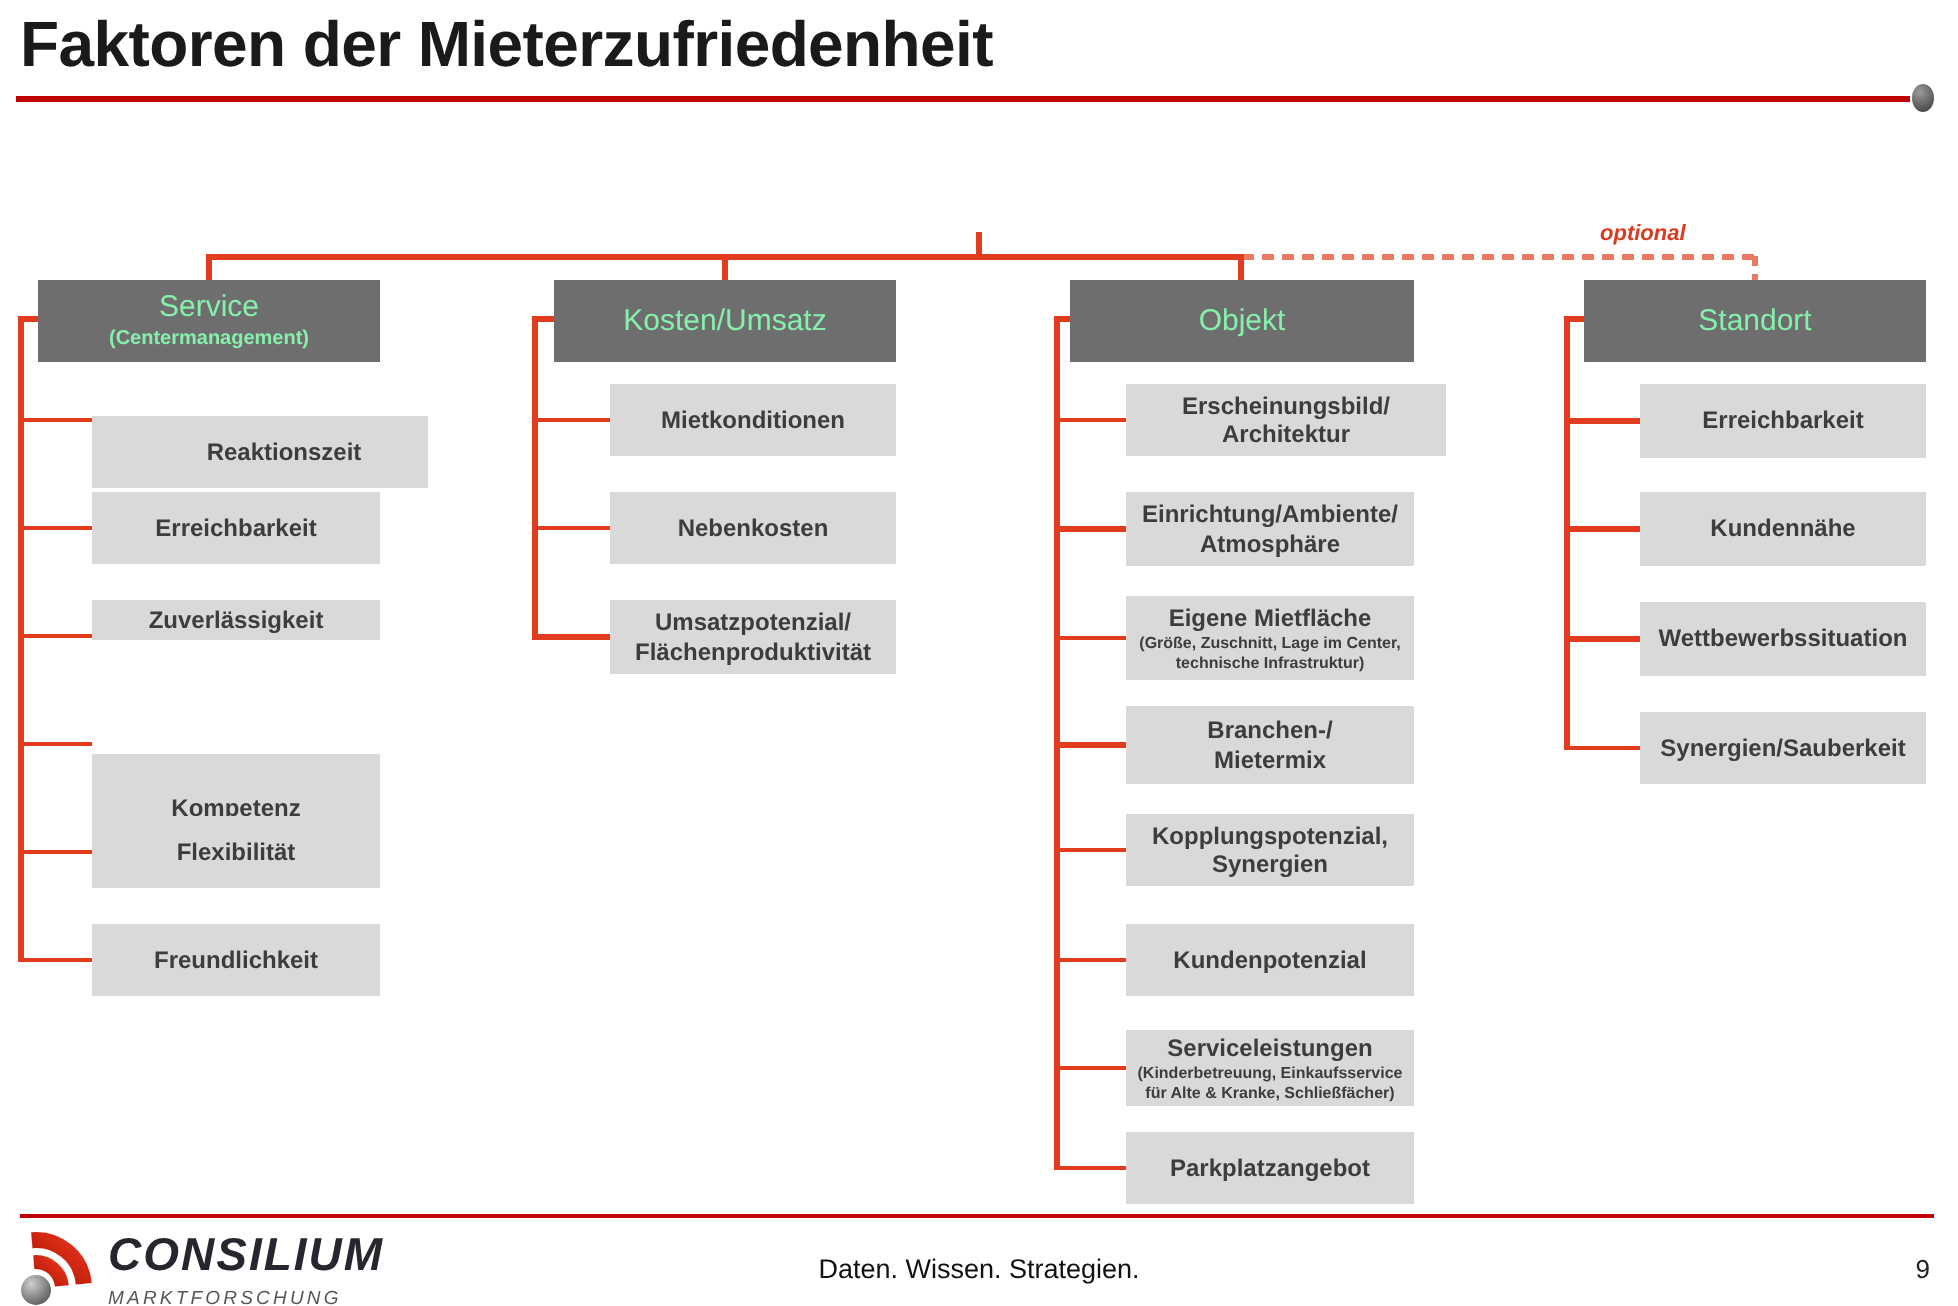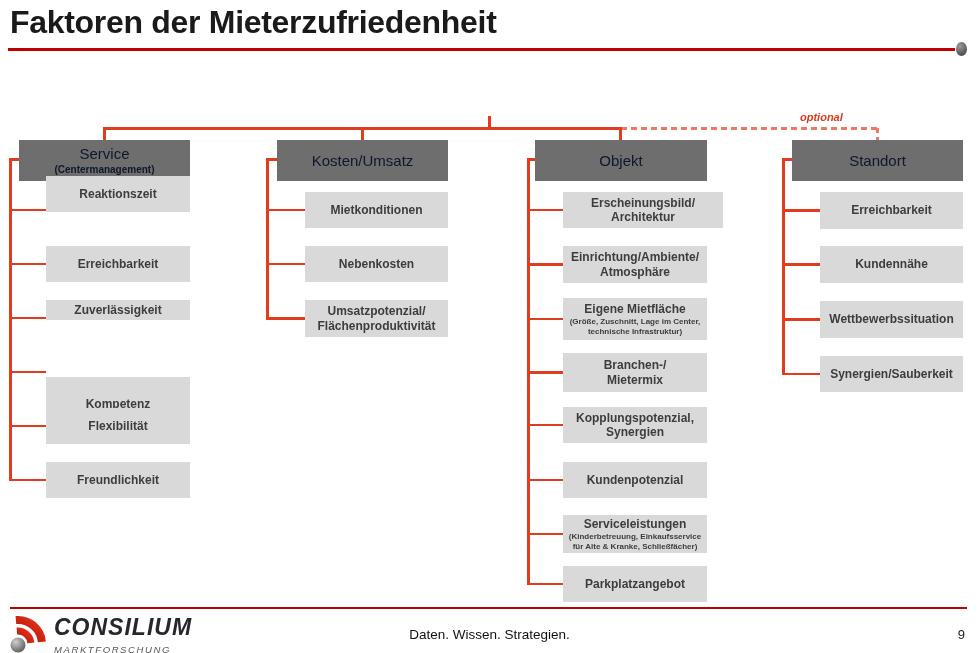--- a/index.html
+++ b/index.html
@@ -28,21 +28,21 @@
   .hline{height:2.5px;}
   .vline{width:2.5px;}
   .hdash{position:absolute;height:2.5px;background:repeating-linear-gradient(90deg,#ec7a63 0 6px,transparent 6px 10px);}
   .vdash{position:absolute;width:2.5px;background:repeating-linear-gradient(180deg,#ec7a63 0 5px,transparent 5px 9px);}
   .optional-label{
     position:absolute;left:800px;top:111px;width:78px;
     font-size:11px;font-style:italic;font-weight:bold;color:#d93a20;
   }
   
   .col-header{
-    position:absolute;background:#6e6e6e;color:#0f172a;
+    position:absolute;background:#6e6e6e;color:#86efac;
     display:flex;flex-direction:column;align-items:center;justify-content:center;text-align:center;
   }
   .col-title{font-size:15px;line-height:1.15;}
   .col-sub{font-size:10px;font-weight:bold;line-height:1.2;margin-top:1px;}
   
   .node{
     position:absolute;background:#d9d9d9;color:#3d3d3d;
     display:flex;flex-direction:column;align-items:center;justify-content:center;text-align:center;
   }
   .node-label{font-size:12px;font-weight:bold;line-height:1.18;white-space:pre-line;}
@@ -77,21 +77,21 @@
   <div class="optional-label">optional</div>
 
   <div id="diagram">
       <div class="col-header" style="left: 19px; top: 140px; width: 171px; height: 41px;">
         <div class="col-title">Service</div>
         <div class="col-sub">(Centermanagement)</div>
       </div>
       <div class="hline" style="left: 9px; top: 158px; width: 10px;"></div>
       <div class="vline" style="left: 9px; top: 158px; height: 322px;"></div>
       <div class="hline" style="left: 9px; top: 208.75px; width: 37px;"></div>
-      <div class="node" style="left: 46px; top: 176px; width: 144px; height: 36px;">
+      <div class="node" style="left: 46px; top: 208px; width: 144px; height: 36px; padding-left: 24px;">
         <span class="node-label">Reaktionszeit</span>
       </div>
       <div class="hline" style="left: 9px; top: 262.75px; width: 37px;"></div>
       <div class="node" style="left: 46px; top: 246px; width: 144px; height: 36px;">
         <span class="node-label">Erreichbarkeit</span>
       </div>
       <div class="hline" style="left: 9px; top: 316.75px; width: 37px;"></div>
       <div class="node" style="left: 46px; top: 300px; width: 144px; height: 20px;">
         <span class="node-label">Zuverlässigkeit</span>
       </div>

